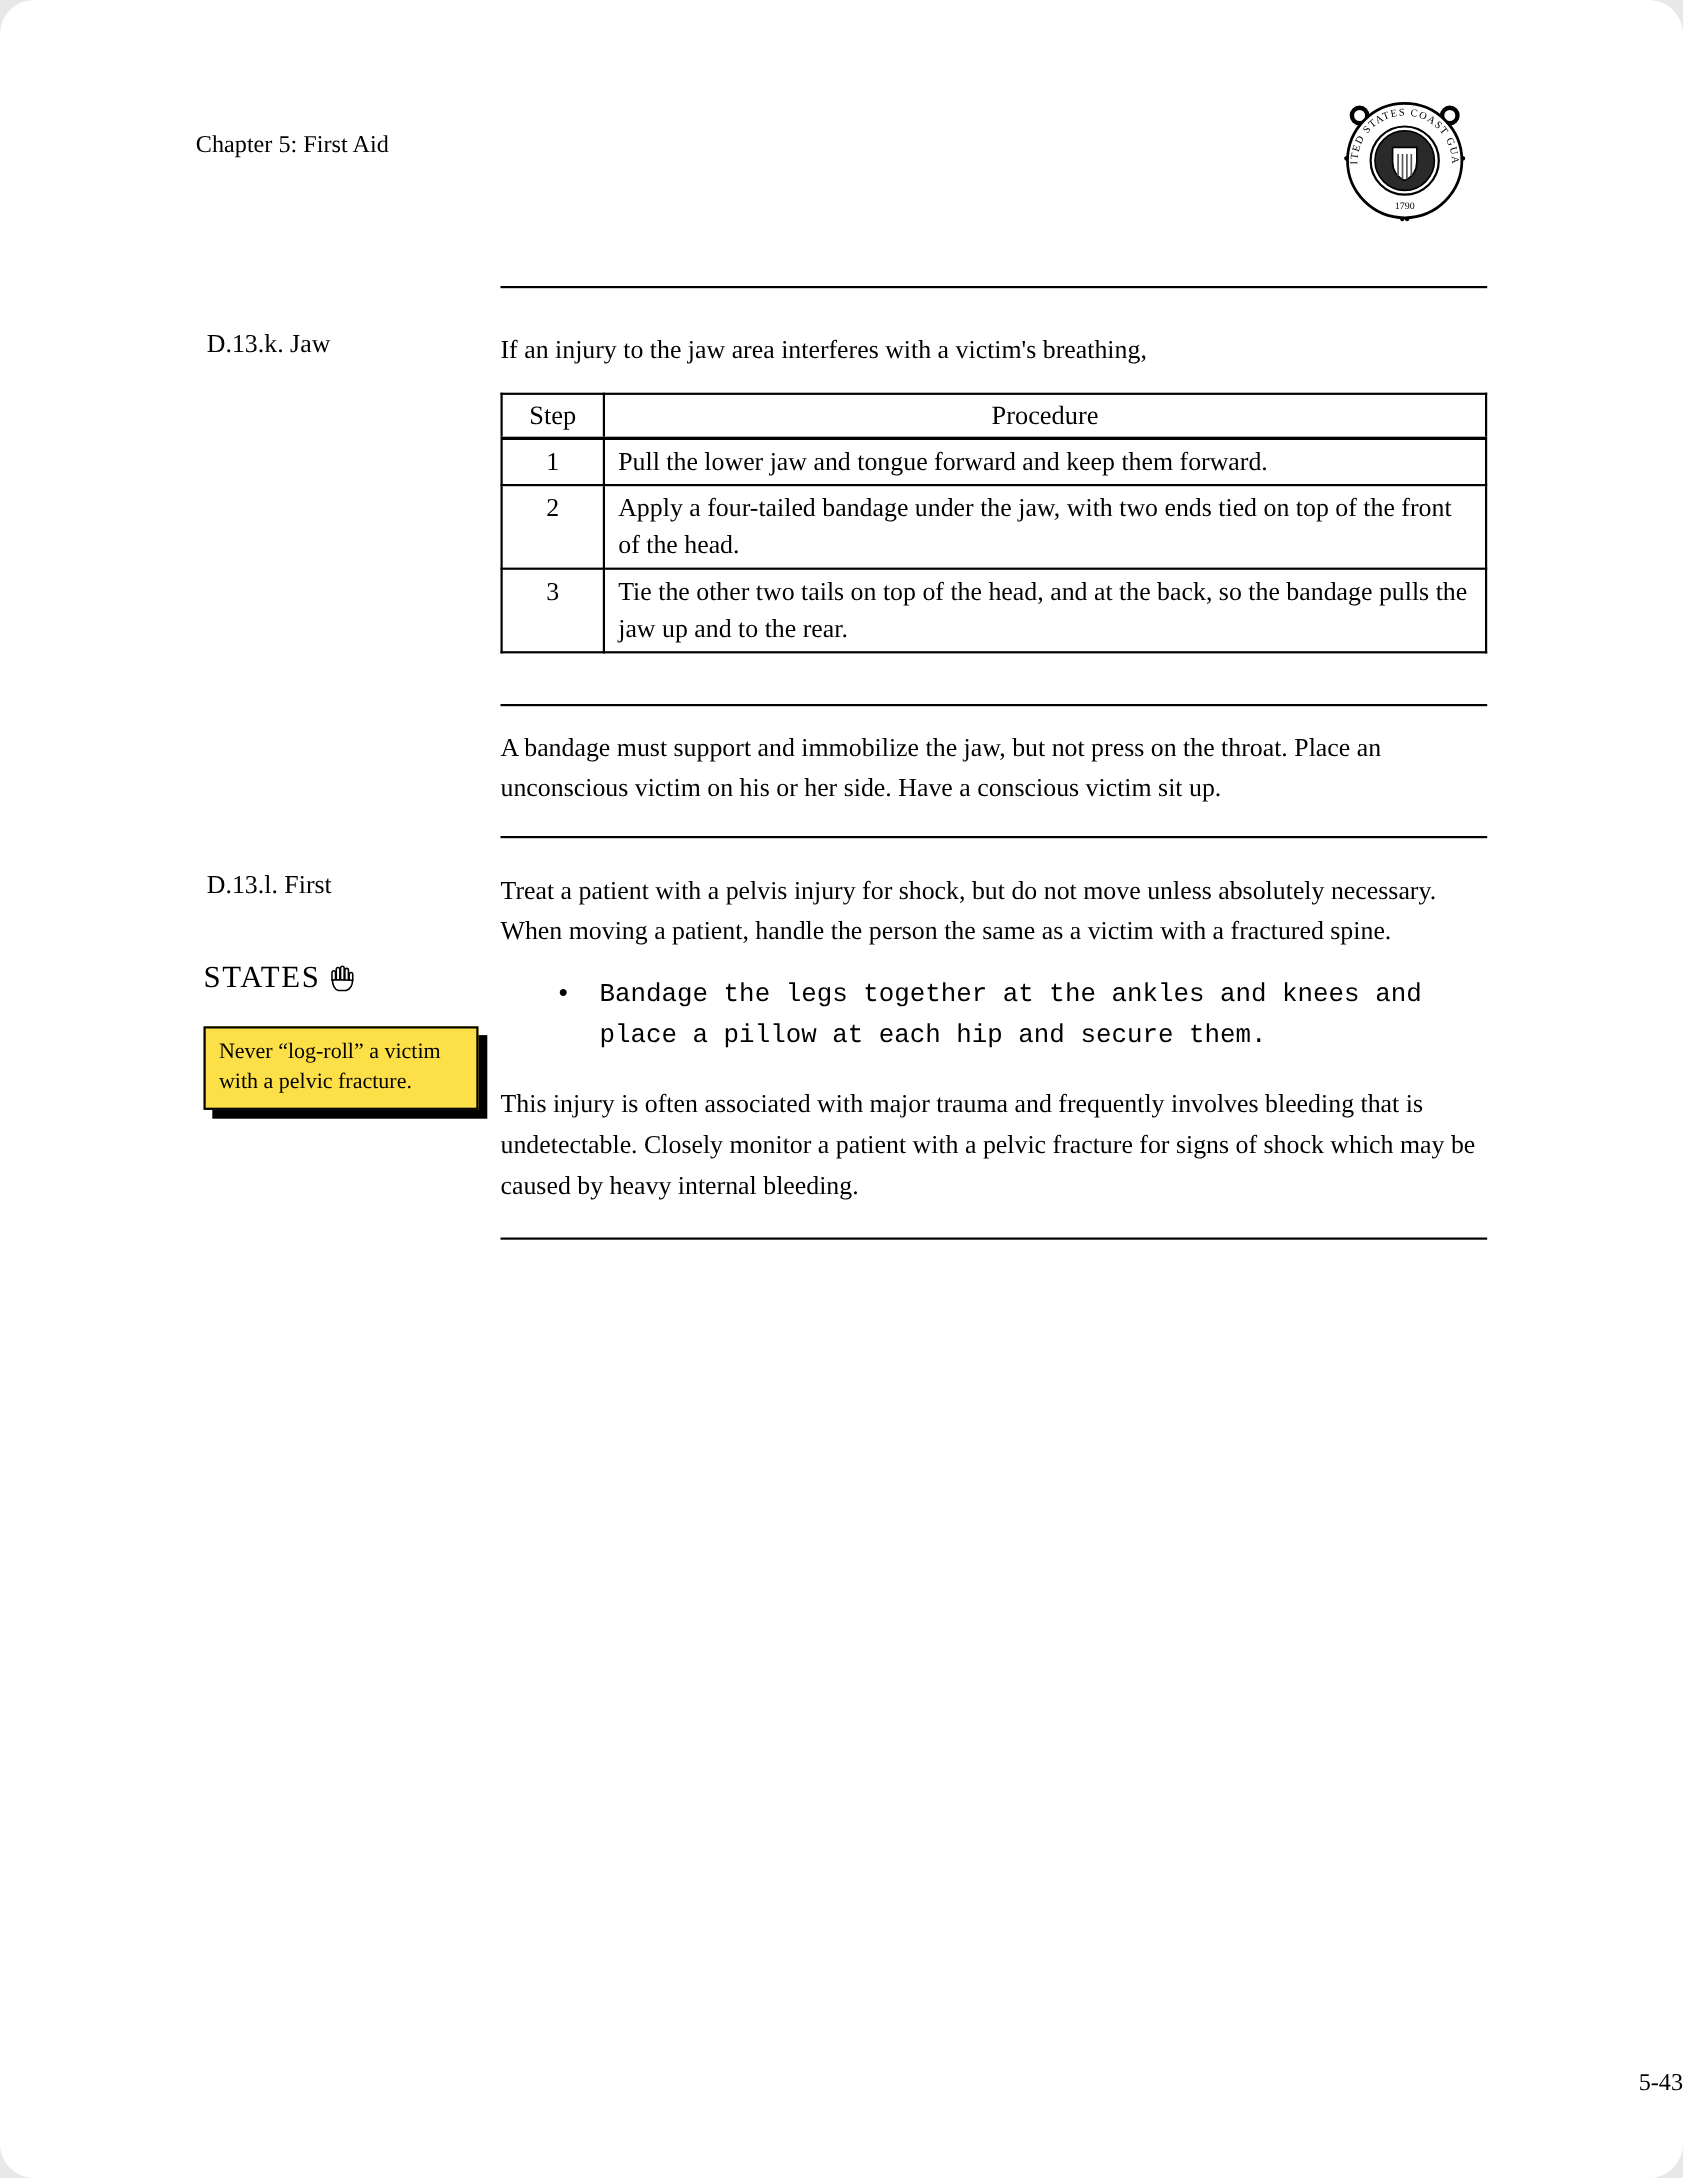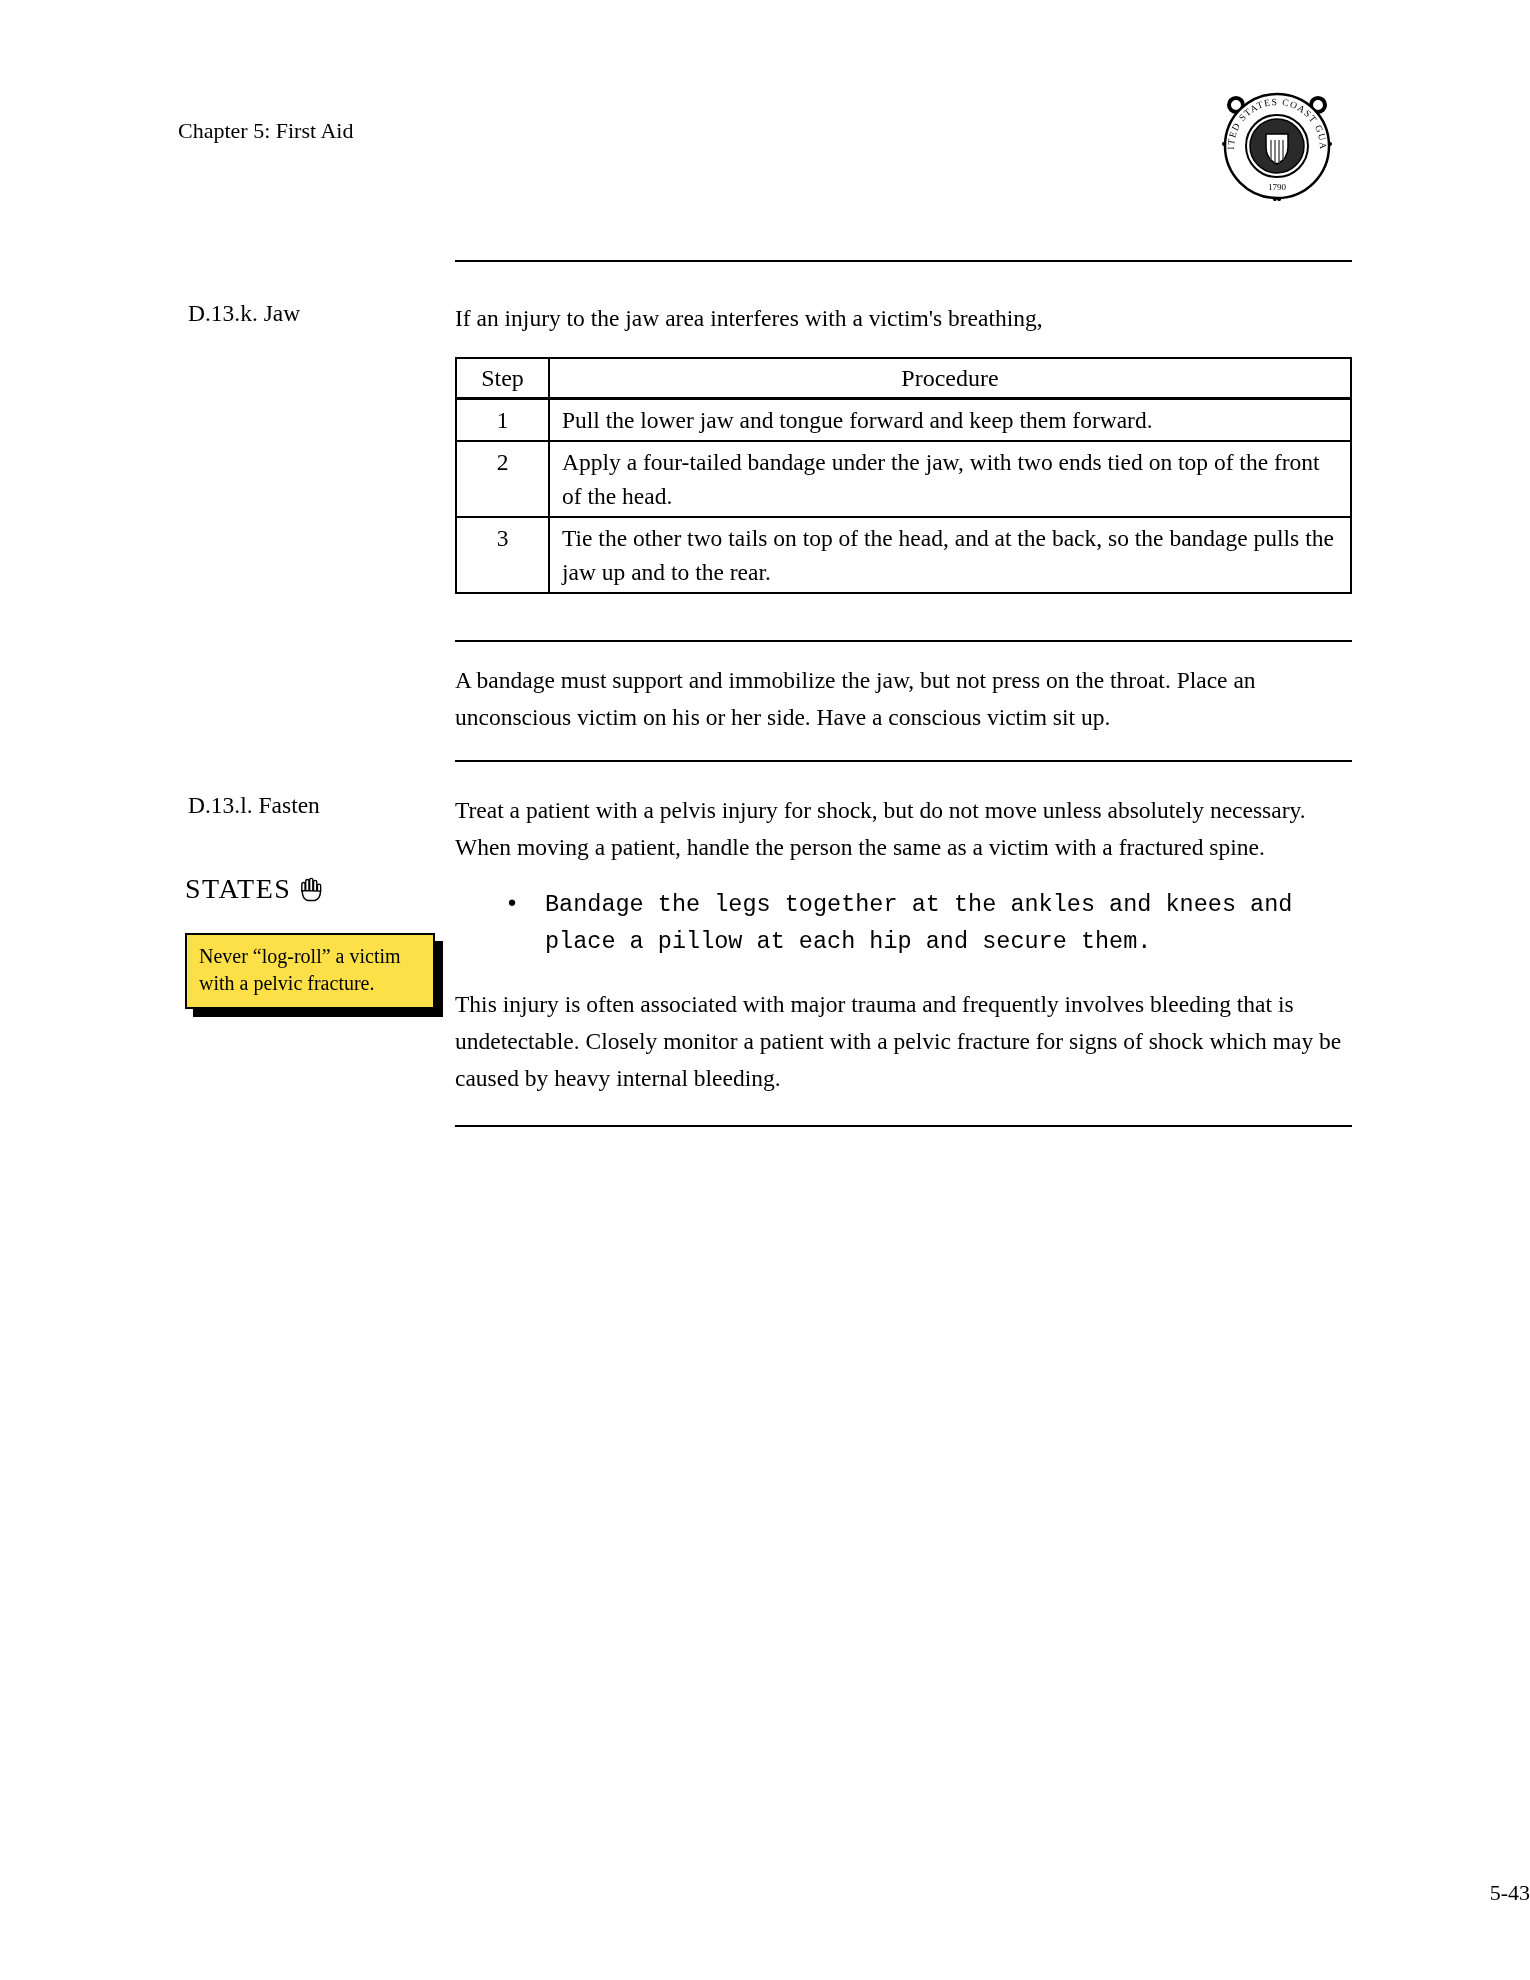--- a/index.html
+++ b/index.html
@@ -6,20 +6,21 @@
   html,body { margin:0; padding:0; background:#e8e8e8; }
   .page {
     position: relative;
     width: 1530px;
     height: 1980px;
     margin: 0 auto;
     background: #ffffff;
     font-family: "Liberation Serif", serif;
     color: #000;
     overflow: hidden;
+    border-radius: 31px;
   }
 
   
   .chapter-header {
     position: absolute;
     top: 118px;
     left: 178px;
     font-size: 22px;
   }
   .seal {
@@ -229,21 +230,21 @@
       <div class="label-col"></div>
       <div class="content-col">
         <p>A bandage must support and immobilize the jaw, but not press on the throat. Place an unconscious victim on his or her side. Have a conscious victim sit up.</p>
       </div>
     </div>
 
     <div class="rule rule-after-note"></div>
 
     <div class="row section-pelvis">
       <div class="label-col">
-        <div>D.13.l.  Fasten</div>
+        <div>D.13.l.  First</div>
 
         <div class="warning-heading">
           <span>STATES</span>
           <svg class="hand-icon" width="26" height="26" viewBox="0 0 24 24" xmlns="http://www.w3.org/2000/svg">
             <g stroke="#000" fill="#fff" stroke-width="1.3">
               <rect x="2.6" y="6" width="3" height="9" rx="1.5"></rect>
               <rect x="6.2" y="3.2" width="3" height="11" rx="1.5"></rect>
               <rect x="9.8" y="2.2" width="3" height="12" rx="1.5"></rect>
               <rect x="13.4" y="4" width="3" height="10.5" rx="1.5"></rect>
               <rect x="17" y="7.5" width="3" height="8" rx="1.5"></rect>

